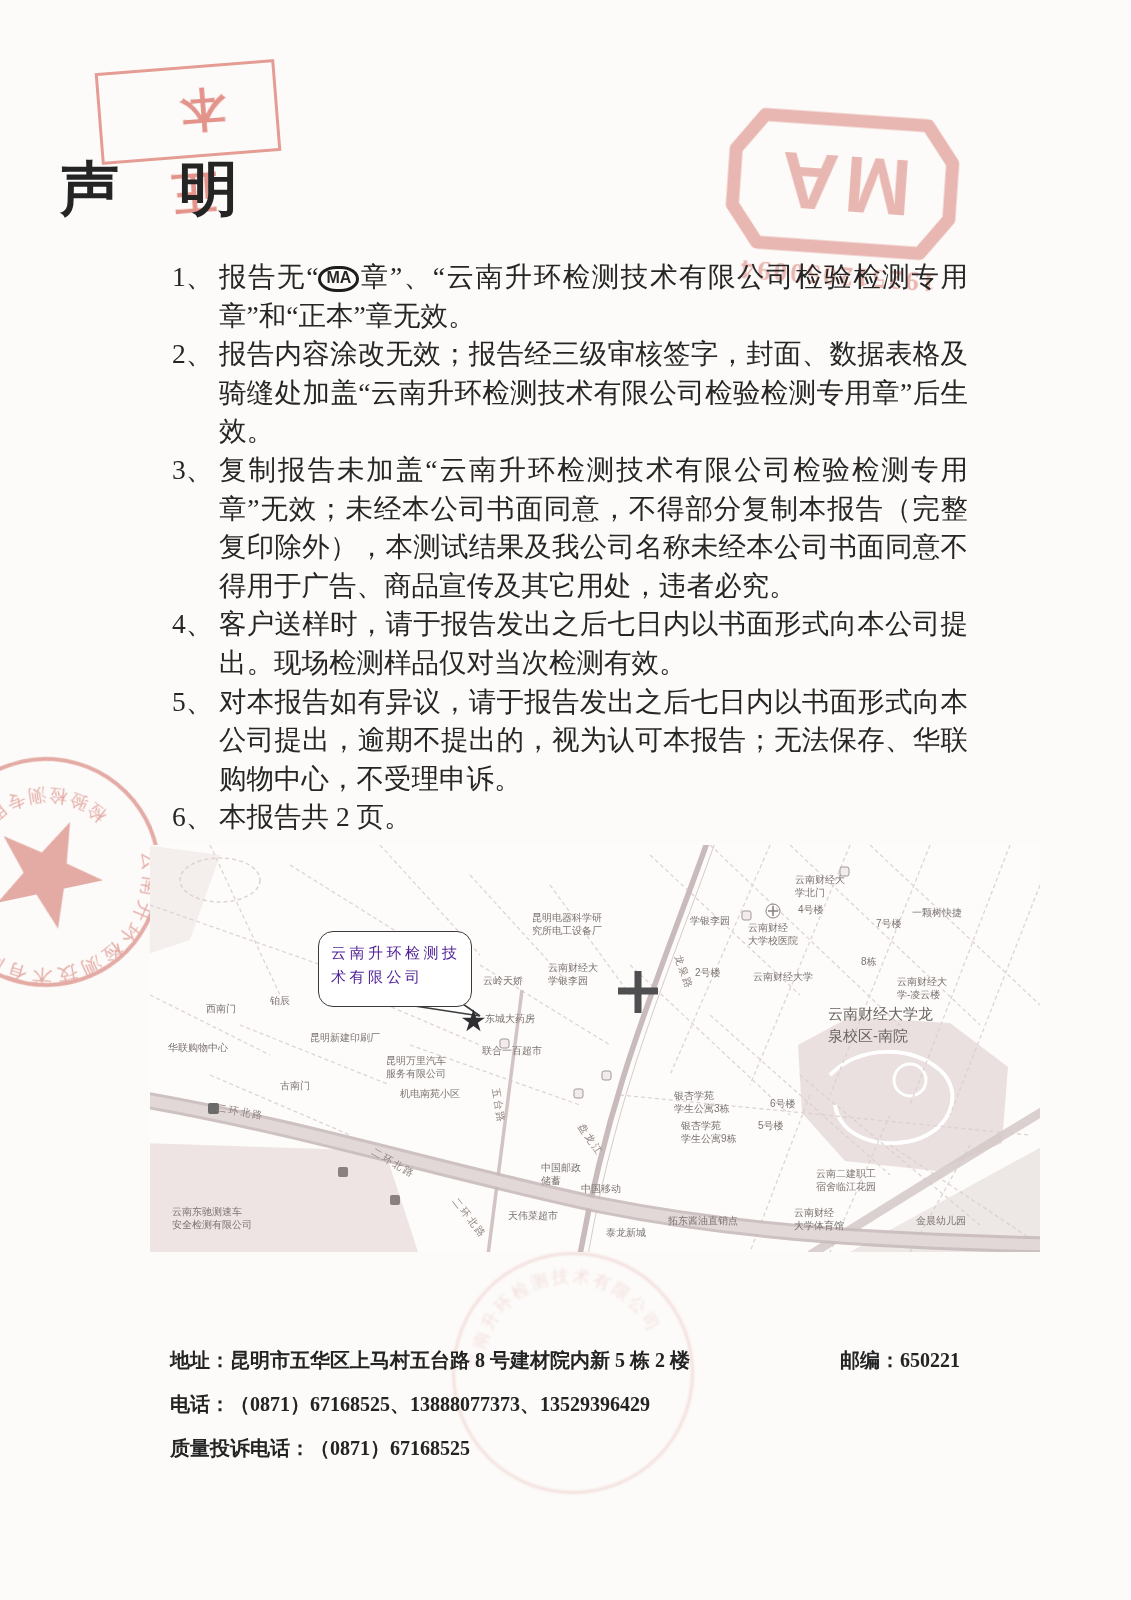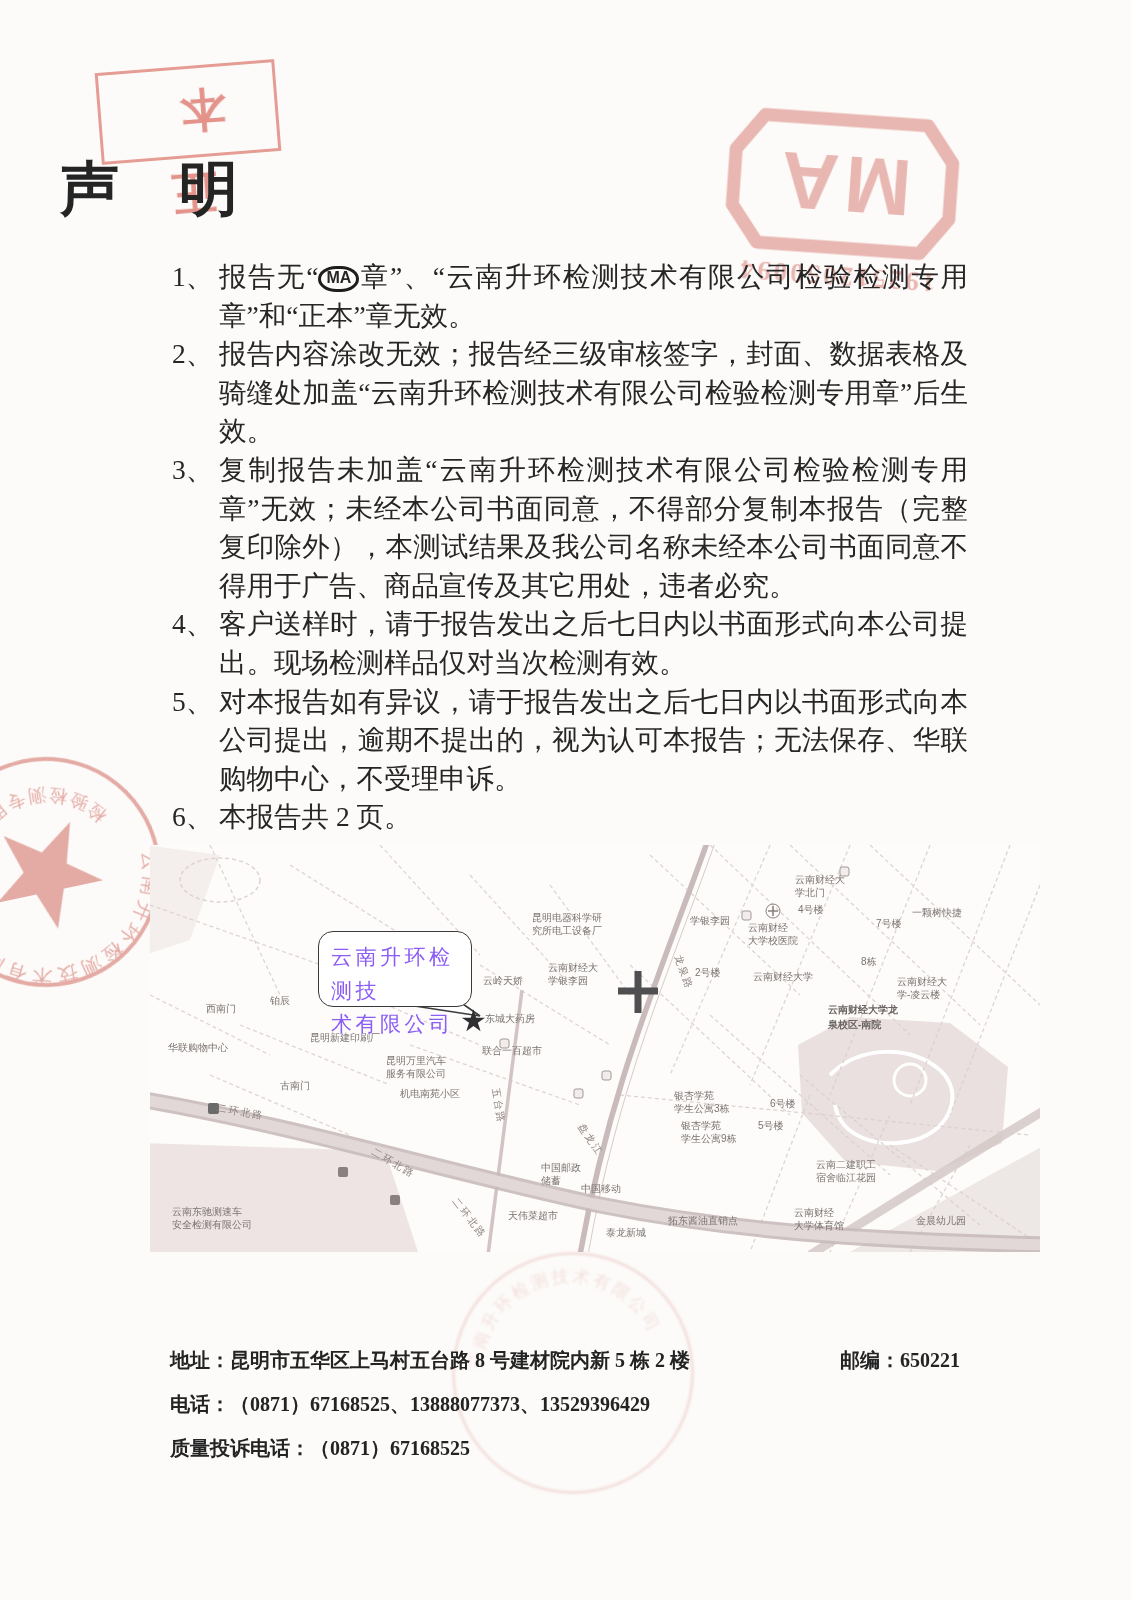--- a/index.html
+++ b/index.html
@@ -33,26 +33,26 @@
   .cma-badge{display:inline-block;border:3px solid #1d1d1d;border-radius:46%/52%;
      font:bold 16px "Liberation Sans",sans-serif;letter-spacing:0;padding:1px 5px 2px;
      line-height:1.05;vertical-align:3px;}
 
   
   .map{position:absolute;left:150px;top:845px;width:890px;height:407px;background:#fdfcfa;}
   .map svg.canvas{position:absolute;left:0;top:0;}
   .mlbl{position:absolute;font:10px "Liberation Sans",sans-serif;color:#7b7371;line-height:1.3;
      white-space:pre-line;transform-origin:0 0;}
   .mlbl.road{color:#8d817e;letter-spacing:2px;}
-  .mlbl.big{font-size:10px;font-weight:bold;color:#6a6462;line-height:1.45;}
+  .mlbl.big{font-size:15px;font-weight:normal;color:#6a6462;line-height:1.45;}
   .r10{transform:rotate(10deg);} .r30{transform:rotate(30deg);} .r52{transform:rotate(52deg);}
   .r56{transform:rotate(56deg);} .r70{transform:rotate(70deg);} .r80{transform:rotate(80deg);}
   .callout{position:absolute;left:168px;top:86px;width:154px;height:76px;background:#fff;
      border:1.6px solid #3a3a3a;border-radius:15px;z-index:3;padding:9px 0 0 12px;box-sizing:border-box;
-     font-size:21px;line-height:1.6;letter-spacing:3.5px;color:#8b5cf6;}
+     font-size:15px;line-height:1.6;letter-spacing:3.5px;color:#4c1d95;}
 
   
   .footer{position:absolute;left:170px;top:1338px;width:790px;font-size:20px;font-weight:bold;
      line-height:44px;color:#232323;}
   .footer .row1{display:flex;justify-content:space-between;}
 </style>
 </head>
 <body>
 
 <div class="page">
@@ -226,21 +226,21 @@
     <span class="mlbl" style="left:747px;top:130px">云南财经大
 学-凌云楼</span>
     <span class="mlbl big" style="left:678px;top:158px">云南财经大学龙
 泉校区-南院</span>
     <span class="mlbl" style="left:524px;top:244px">银杏学苑
 学生公寓3栋</span>
     <span class="mlbl" style="left:531px;top:274px">银杏学苑
 学生公寓9栋</span>
     <span class="mlbl" style="left:620px;top:252px">6号楼</span>
     <span class="mlbl" style="left:608px;top:274px">5号楼</span>
-    <span class="mlbl" style="left:666px;top:313px">云南二建职工
+    <span class="mlbl" style="left:666px;top:322px">云南二建职工
 宿舍临江花园</span>
     <span class="mlbl" style="left:518px;top:369px">拓东酱油直销点</span>
     <span class="mlbl" style="left:644px;top:361px">云南财经
 大学体育馆</span>
     <span class="mlbl" style="left:766px;top:369px">金晨幼儿园</span>
     <span class="mlbl" style="left:391px;top:316px">中国邮政
 储蓄</span>
     <span class="mlbl" style="left:431px;top:337px">中国移动</span>
     <span class="mlbl" style="left:358px;top:364px">天伟菜超市</span>
     <span class="mlbl" style="left:456px;top:381px">泰龙新城</span>

